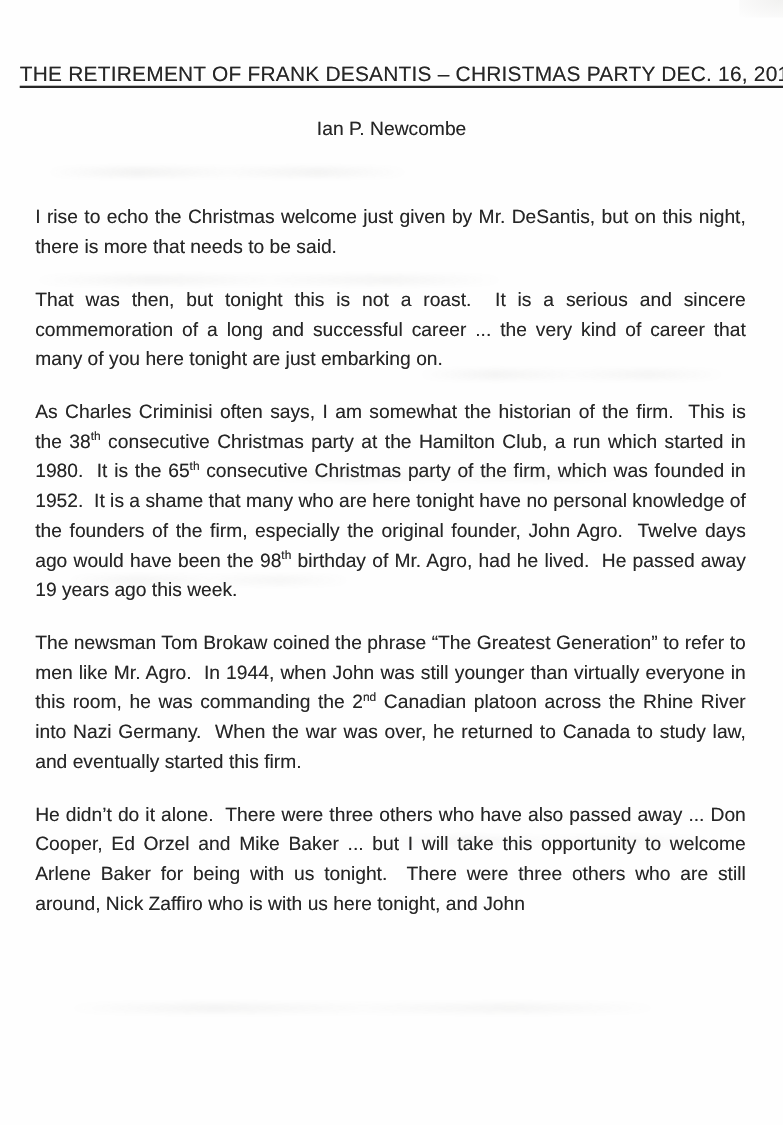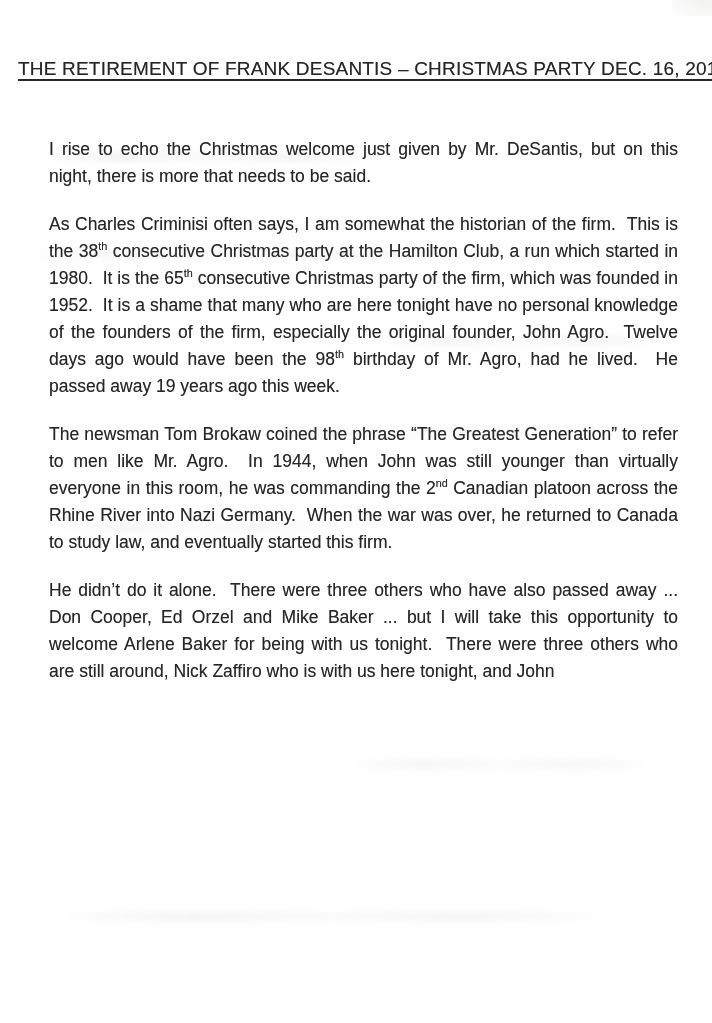--- a/index.html
+++ b/index.html
@@ -29,21 +29,21 @@
     text-underline-offset: 4px;
     text-shadow: 0 0 0.5px rgba(0,0,0,0.45);
   }
   .author {
     margin-top: 27px;
     text-align: center;
     font-size: 17.5px;
     text-shadow: 0 0 0.5px rgba(0,0,0,0.4);
   }
   .body-text {
-    margin: 56px 34px 0 49px;
+    margin: 56px 34px 0 32px;
     font-size: 17.5px;
     line-height: 27px;
     text-align: justify;
     text-shadow: 0 0 0.5px rgba(0,0,0,0.4);
   }
   .body-text p {
     margin: 0 0 21px 0;
   }
   .body-text sup {
     font-size: 62%;
@@ -83,19 +83,21 @@
   <div class="corner"></div>
   <div class="smudge s1"></div>
   <div class="smudge s2"></div>
   <div class="smudge s3"></div>
   <div class="smudge s4"></div>
   <div class="smudge s5"></div>
   <div class="smudge s6"></div>
   <div class="smudge s7"></div>
 
   <h1 class="title">THE RETIREMENT OF FRANK DESANTIS – CHRISTMAS PARTY DEC. 16, 2017</h1>
+  <div class="author">Ian P. Newcombe</div>
   <div class="body-text">
       <p><span>I rise to echo the Christmas welcome just given by Mr. DeSantis, but on this night, there is more that needs to be said.</span></p>
+      <p><span>That was then, but tonight this is not a roast.&nbsp; It is a serious and sincere commemoration of a long and successful career ... the very kind of career that many of you here tonight are just embarking on.</span></p>
       <p><span>As Charles Criminisi often says, I am somewhat the historian of the firm.&nbsp; This is the 38</span><sup>th</sup><span> consecutive Christmas party at the Hamilton Club, a run which started in 1980.&nbsp; It is the 65</span><sup>th</sup><span> consecutive Christmas party of the firm, which was founded in 1952.&nbsp; It is a shame that many who are here tonight have no personal knowledge of the founders of the firm, especially the original founder, John Agro.&nbsp; Twelve days ago would have been the 98</span><sup>th</sup><span> birthday of Mr. Agro, had he lived.&nbsp; He passed away 19 years ago this week.</span></p>
       <p><span>The newsman Tom Brokaw coined the phrase “The Greatest Generation” to refer to men like Mr. Agro.&nbsp; In 1944, when John was still younger than virtually everyone in this room, he was commanding the 2</span><sup>nd</sup><span> Canadian platoon across the Rhine River into Nazi Germany.&nbsp; When the war was over, he returned to Canada to study law, and eventually started this firm.</span></p>
       <p><span>He didn’t do it alone.&nbsp; There were three others who have also passed away ... Don Cooper, Ed Orzel and Mike Baker ... but I will take this opportunity to welcome Arlene Baker for being with us tonight.&nbsp; There were three others who are still around, Nick Zaffiro who is with us here tonight, and John</span></p>
     </div>
 </div>
 
 </body></html>

